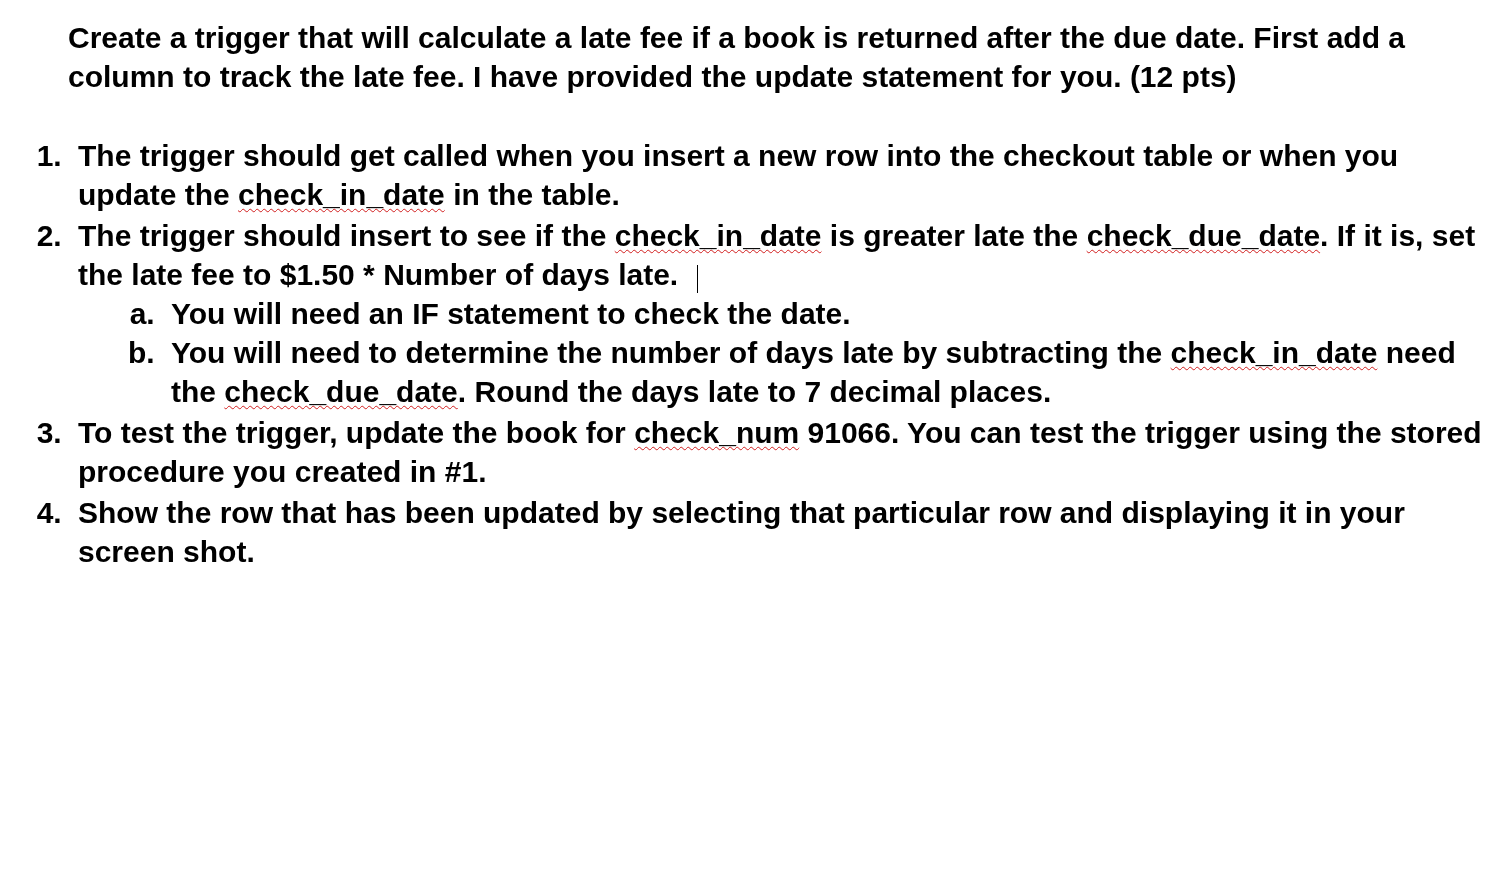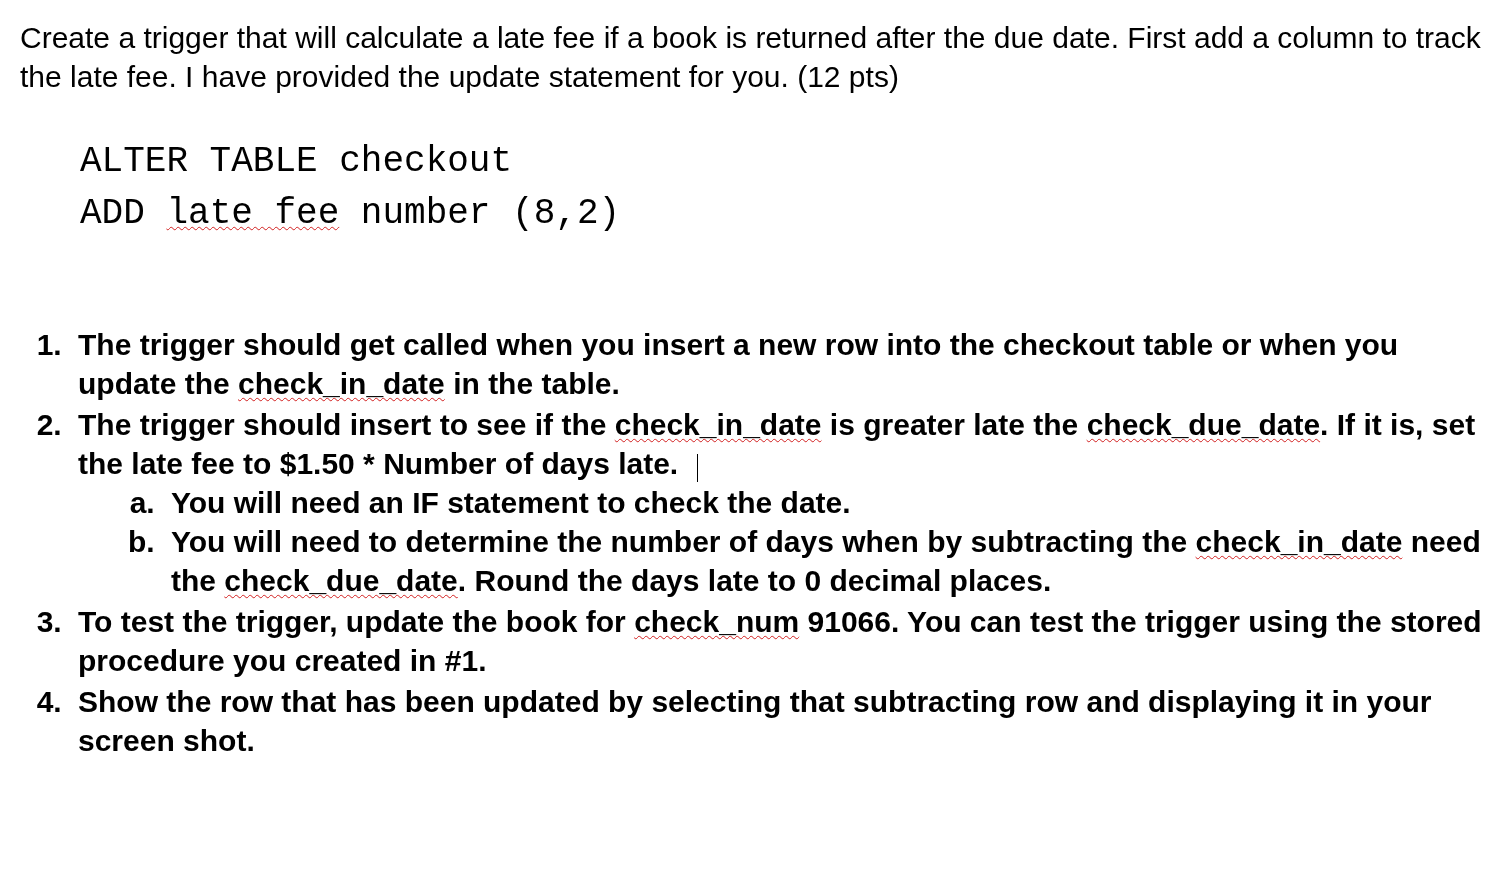--- a/index.html
+++ b/index.html
@@ -11,22 +11,23 @@
   }
   .page {
     width: 1506px;
     min-height: 886px;
     padding: 18px 20px 30px 20px;
     box-sizing: border-box;
     font-size: 30px;
     line-height: 1.30;
   }
   .heading {
-    font-weight: 400;
+    font-weight: 700;
     margin-bottom: 40px;
+    margin-left: 48px;
   }
   .code-block {
     font-family: "Courier New", Courier, monospace;
     font-size: 36px;
     white-space: pre;
     margin-left: 60px;
     margin-bottom: 85px;
     line-height: 1.45;
   }
   ol.main {
@@ -63,35 +64,33 @@
     top: 2px;
   }
 </style>
 </head>
 <body>
 
 <div class="page">
 
   <div class="heading">Create a trigger that will calculate a late fee if a book is returned after the due date.  First add a column to track the late fee.  I have provided the update statement for you.  (12 pts)</div>
 
-  <div class="code-block"><span>ALTER TABLE checkout</span>
-<span>ADD </span><span class="squiggle">late fee</span><span> number (8,2)</span></div>
 
   <ol class="main">
     <li>
       <span>The trigger should get called when you insert a new row into the checkout table or when you update the </span><span class="squiggle">check_in_date</span><span> in the table.</span>
     </li>
     <li>
       <span>The trigger should insert to see if the </span><span class="squiggle">check_in_date</span><span> is greater late the </span><span class="squiggle">check_due_date</span><span>.  If it is, set the late fee to $1.50 * Number of days late.  </span><span class="cursor"></span>
       <ol class="sub">
         <li>You will need an IF statement to check the date.</li>
         <li>
-          <span>You will need to determine the number of days when by subtracting the </span><span class="squiggle">check_in_date</span><span> need the </span><span class="squiggle">check_due_date</span><span>.  Round the days late to 0 decimal places.</span>
+          <span>You will need to determine the number of days late by subtracting the </span><span class="squiggle">check_in_date</span><span> need the </span><span class="squiggle">check_due_date</span><span>.  Round the days late to 7 decimal places.</span>
         </li>
       </ol>
     </li>
     <li>
       <span>To test the trigger, update the book for </span><span class="squiggle">check_num</span><span> 91066.  You can test the trigger using the stored procedure you created in #1.</span>
     </li>
-    <li>Show the row that has been updated by selecting that subtracting row and displaying it in your screen shot.</li>
+    <li>Show the row that has been updated by selecting that particular row and displaying it in your screen shot.</li>
   </ol>
 
 </div>
 
 </body></html>

